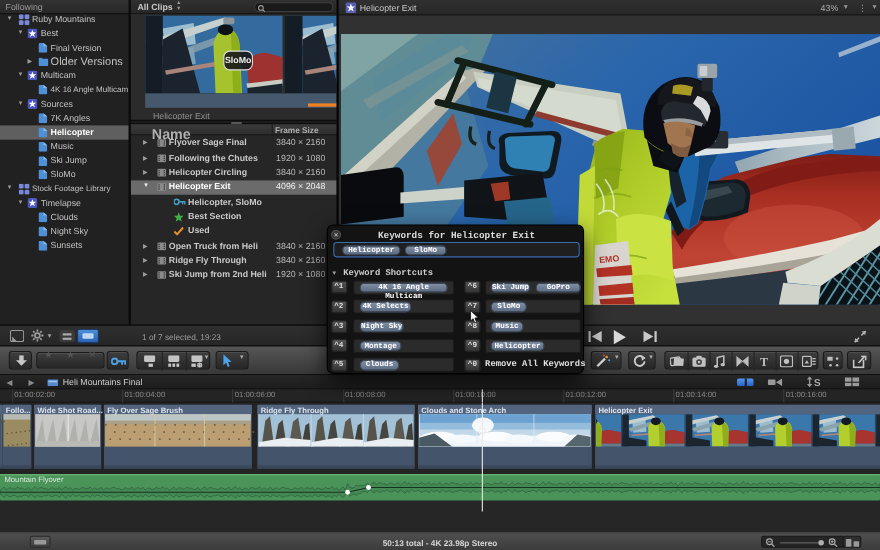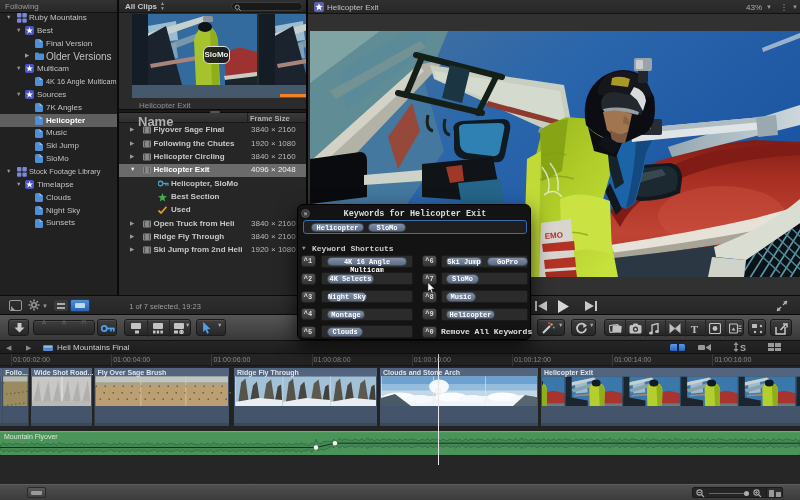--- a/index.html
+++ b/index.html
@@ -1007,20 +1007,21 @@
         <rect x="0" y="89.5" width="800" height="28.5" fill="#262626"></rect>
         <line x1="438.5" y1="0" x2="438.5" y2="99" stroke="#e8e8e8" stroke-width="1"></line>
         <circle cx="438.5" cy="26" r="2.8" fill="none" stroke="#f0f0f0" stroke-width="1.2"></circle>
       </svg>
 </div>
 
 <div class="abs" style="left:0;top:484px;width:800px;height:16px;background:linear-gradient(#4f4f4f,#3b3b3b);border-top:1px solid #5e5e5e;">
   <div class="abs" style="left:27px;top:2px;width:19px;height:11px;background:linear-gradient(#5a5a5a,#3e3e3e);border:1px solid #2a2a2a;border-radius:2px;">
     <div class="abs" style="left:3px;top:2.5px;width:11px;height:4px;background:#999;border-radius:1px;"></div>
   </div>
+  <div class="abs txt" style="left:0;top:4px;width:800px;text-align:center;font-size:7.5px;font-weight:bold;color:#d8d8d8;">50:13 total - 4K 23.98p Stereo</div>
   <div id="zoomctl">
         <div class="abs" style="left:692px;top:2px;width:76px;height:11px;background:#252525;border:1px solid #1a1a1a;border-radius:2px;"></div>
         <svg class="abs" style="left:696px;top:4px;" width="9" height="9" viewBox="0 0 9 9">
           <circle cx="3.5" cy="3.5" r="2.6" fill="none" stroke="#aaa" stroke-width="1.1"></circle>
           <line x1="5.5" y1="5.5" x2="8" y2="8" stroke="#aaa" stroke-width="1.1"></line>
           <line x1="2.2" y1="3.5" x2="4.8" y2="3.5" stroke="#aaa" stroke-width="1"></line>
         </svg>
         <div class="abs" style="left:709px;top:7.5px;width:38px;height:1.5px;background:#666;"></div>
         <div class="abs" style="left:744px;top:5.5px;width:5px;height:5px;border-radius:50%;background:#b0b0b0;"></div>
         <svg class="abs" style="left:753px;top:4px;" width="9" height="9" viewBox="0 0 9 9">

